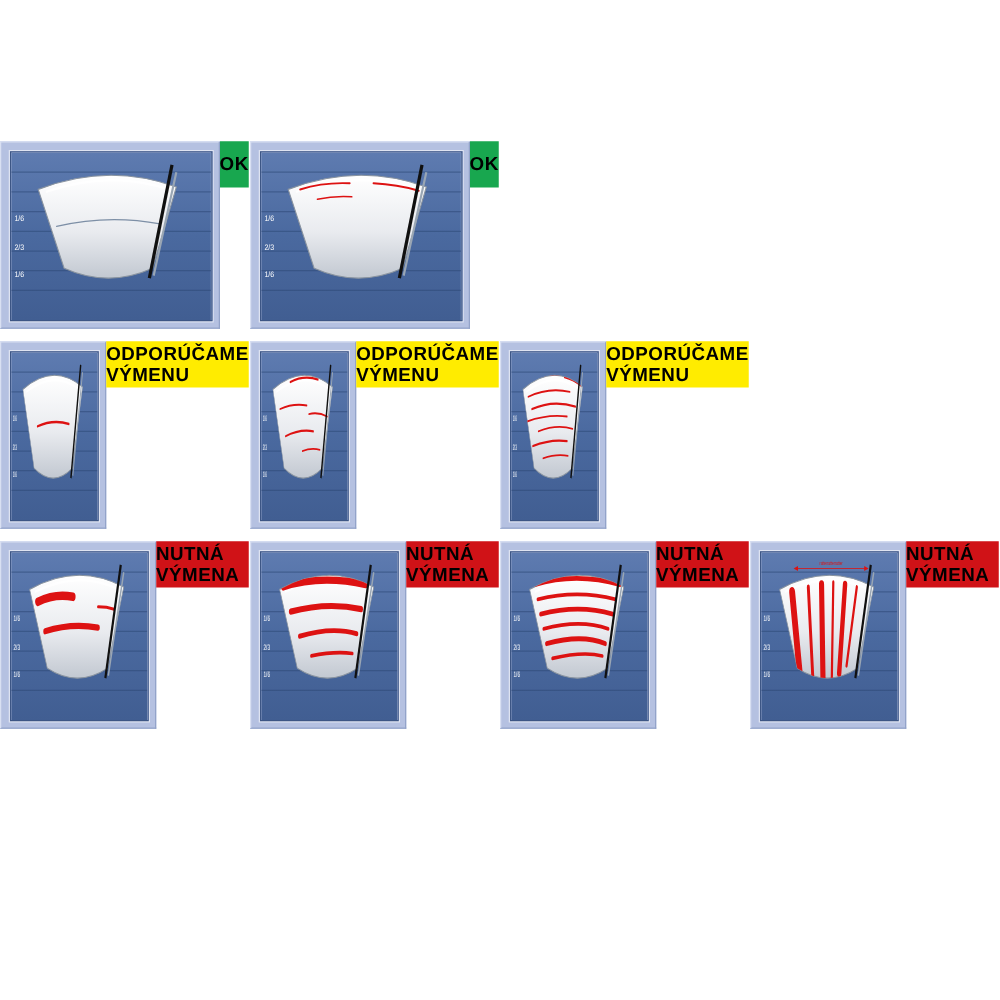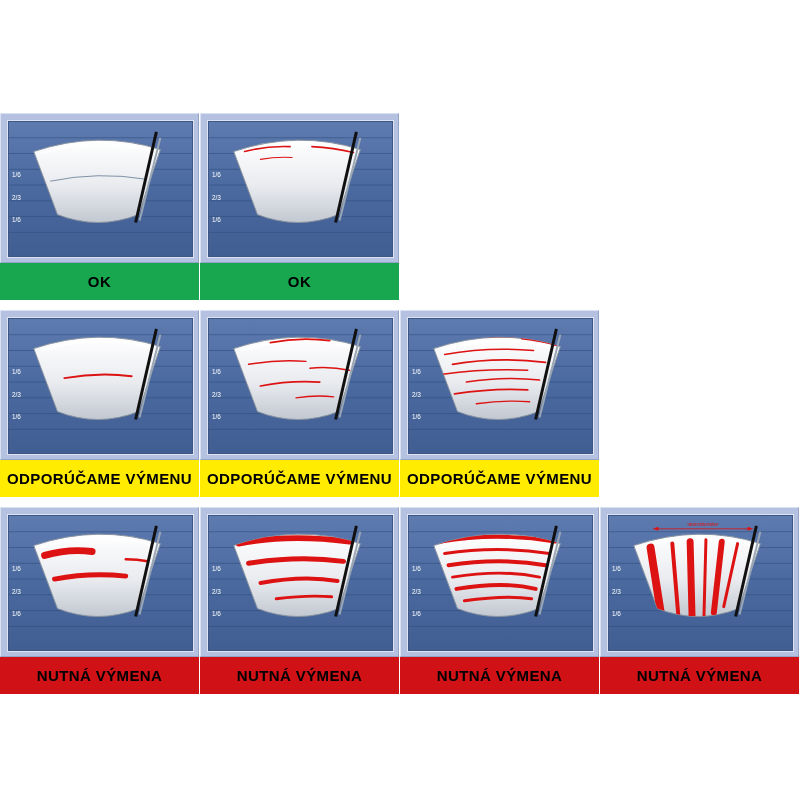--- a/index.html
+++ b/index.html
@@ -3,21 +3,21 @@
 <meta charset="utf-8">
 <style>
   html,body{margin:0;padding:0;}
   body{
     width:800px;height:800px;background:#ffffff;
     font-family:"Liberation Sans", sans-serif;
     position:relative;overflow:hidden;
   }
   .board{position:absolute;left:0;top:113px;}
   .row{display:flex;gap:1px;margin-bottom:10px;}
-  .cell{width:199px;display:flex;flex-direction:column;}
+  .cell{width:199px;display:flex;}
   .cell-img{
     height:150px;box-sizing:border-box;padding:7px;
     background:#b5c1e1;
     border-top:1px solid #d9e0f2;border-left:1px solid #d9e0f2;
     border-right:1px solid #93a3c9;border-bottom:1px solid #93a3c9;
   }
   .panel-svg{
     display:block;width:100%;height:100%;
     border:1px solid #3d5685;
     box-shadow:0 0 0 1px rgba(255,255,255,0.55);

